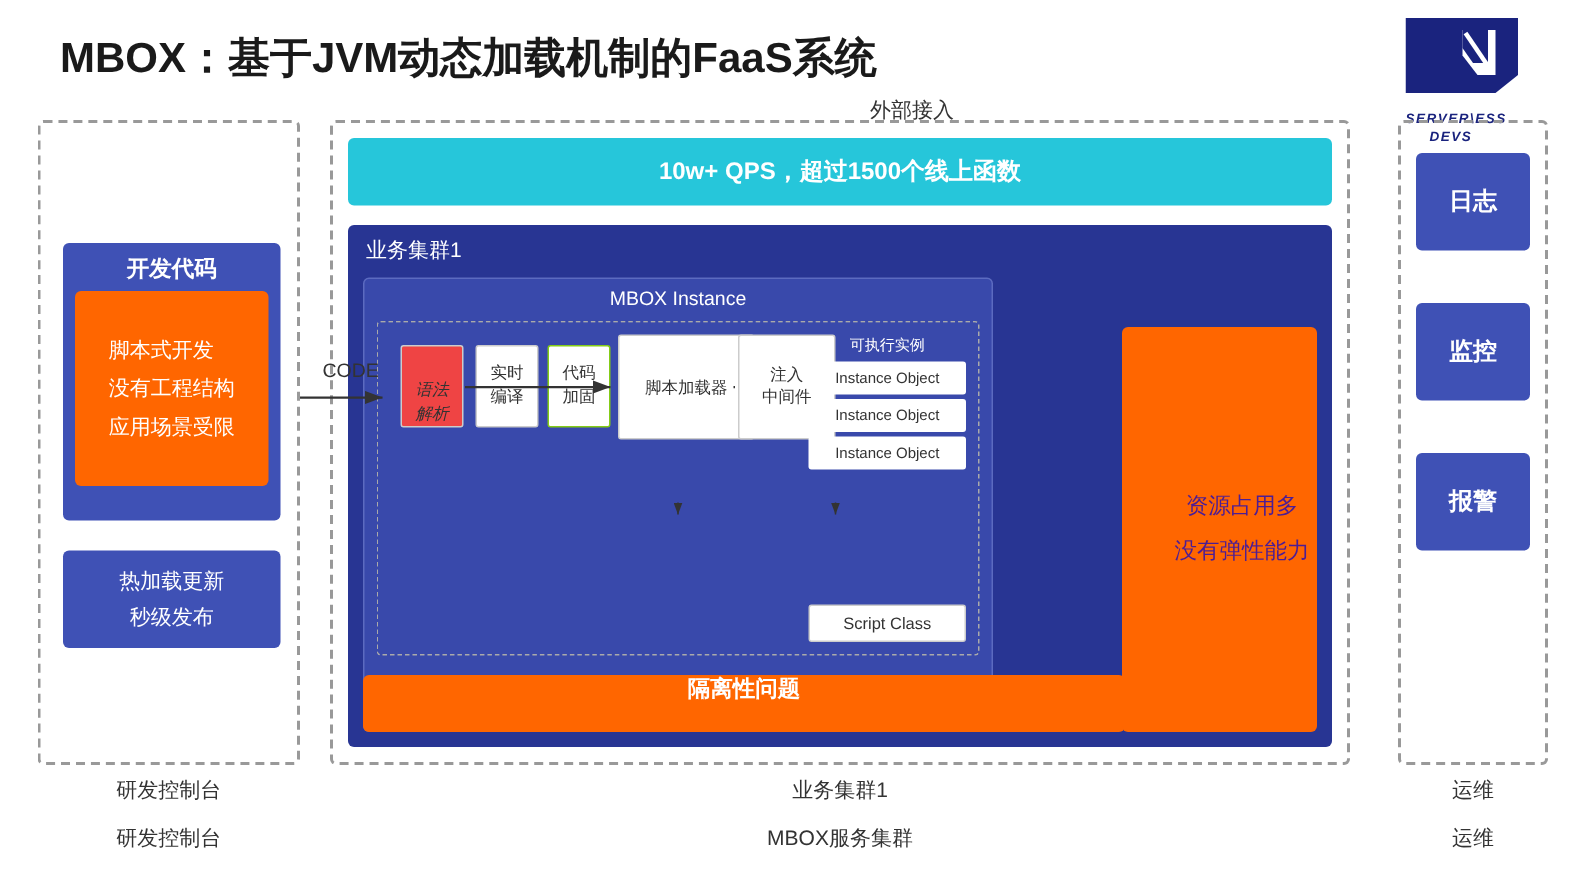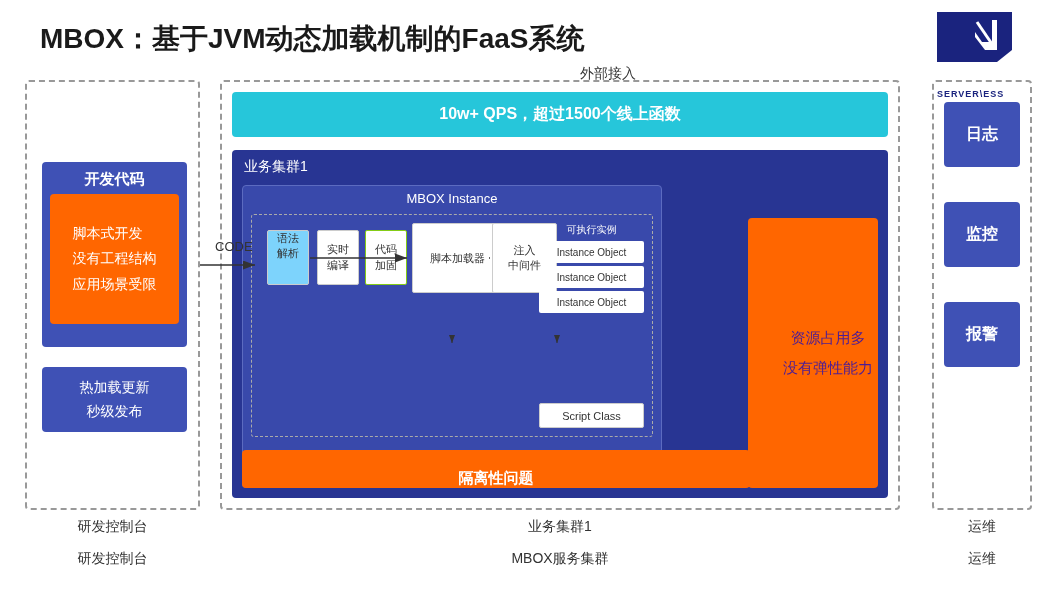--- a/index.html
+++ b/index.html
@@ -221,26 +221,27 @@
       text-align: center;
     }
 
     
     .yufa-box {
       position: absolute;
       top: 15px;
       left: 15px;
       width: 42px;
       height: 55px;
-      background: #7dd3fc;
+      background: #ef4444;
       border: 1px solid #ccc;
       border-radius: 2px;
       display: flex;
-      align-items: flex-start;
-      justify-content: center;
+      align-items: flex-end;
+      justify-content: center;
+      font-style: italic;
     }
     .shishi-box {
       position: absolute;
       top: 15px;
       left: 65px;
       width: 42px;
       height: 55px;
       background: #fff;
       border: 1px solid #ccc;
       border-radius: 2px;
@@ -348,21 +349,21 @@
     
     .isolation-bar {
       position: absolute;
       bottom: 10px;
       left: 10px;
       width: 508px;
       height: 38px;
       background: #ff6600;
       border-radius: 4px;
       display: flex;
-      align-items: flex-end;
+      align-items: flex-start;
       justify-content: center;
     }
     .isolation-text {
       color: #fff;
       font-size: 15px;
       font-weight: bold;
     }
 
     
     .orange-panel {
@@ -451,21 +452,21 @@
 <div class="logo-area">
   <svg width="95" height="55" viewBox="0 0 95 55">
 
     <polygon points="0,0 75,0 75,38 60,50 0,50" fill="#1a237e"></polygon>
 
     <polygon points="38,8 60,8 60,38 48,38 38,25" fill="white"></polygon>
     <polygon points="38,8 55,8 55,30 45,30 38,20" fill="#1a237e"></polygon>
 
     <line x1="40" y1="10" x2="57" y2="35" stroke="white" stroke-width="3"></line>
   </svg>
-  <div style="font-size:9px;font-weight:bold;color:#1a237e;letter-spacing:1px;line-height:1.3;margin-top:18px;">
+  <div style="font-size:9px;font-weight:bold;color:#1a237e;letter-spacing:1px;line-height:1.3;margin-top:2px;font-style:italic;">
     <span>SERVER\ESS</span><br><span style="padding-left:16px;">DEVS</span>
   </div>
 </div>
 
 <div class="left-panel">
   <div class="dev-code-outer">
     <div class="dev-code-title">开发代码</div>
     <div class="dev-code-inner">
       <div class="dev-code-inner-text">
         脚本式开发<br>没有工程结构<br>应用场景受限

